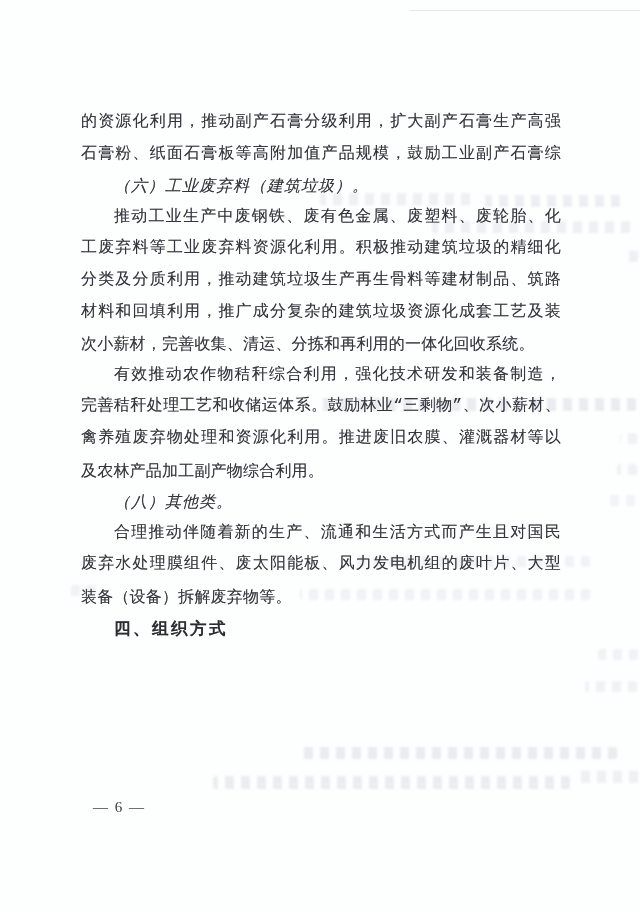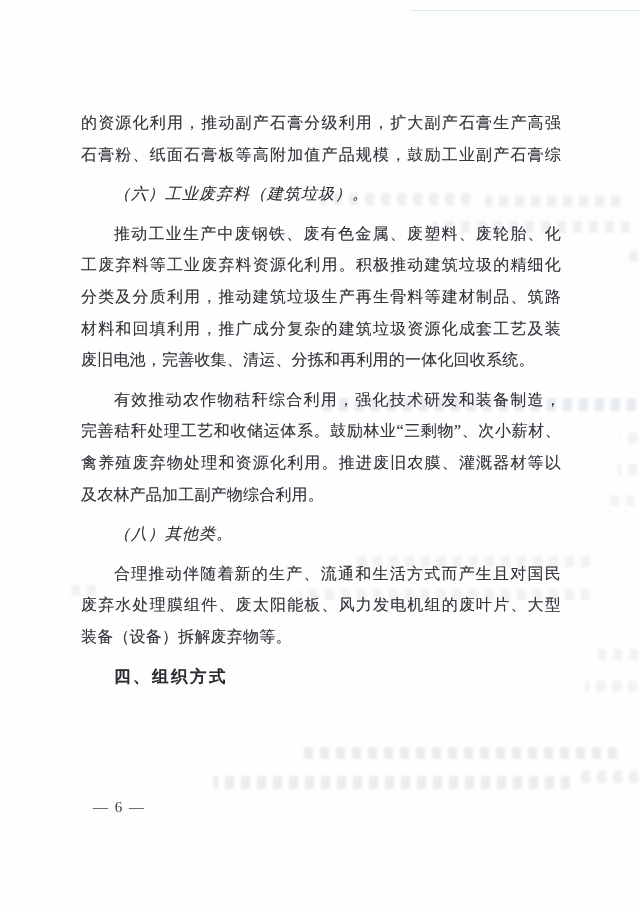--- a/index.html
+++ b/index.html
@@ -38,24 +38,24 @@
     letter-spacing: 0.2px;
     color: #35363c;
     white-space: nowrap;
     text-shadow: 0 0 0.5px rgba(70,70,82,0.45);
   }
   .full {
     white-space: normal;
     text-align: justify;
     text-align-last: justify;
     overflow: hidden;
+    font-family: Liberation Mono, monospace;
   }
   .indent {
     padding-left: 33px;
-    margin-top: 8px;
   }
   
   .kai {
     font-style: italic;
     letter-spacing: 1px;
     color: #33343a;
   }
   
   .hei {
     font-family: "Liberation Sans", sans-serif;
@@ -112,21 +112,21 @@
   <div class="ghost" style="left:576px; top:771px; width:62px; height:12px; opacity:.20;"></div>
 
   <div class="textblock">
     <div class="line full">的资源化利用，推动副产石膏分级利用，扩大副产石膏生产高强</div>
     <div class="line full">石膏粉、纸面石膏板等高附加值产品规模，鼓励工业副产石膏综</div>
     <div class="line kai indent">（六）工业废弃料（建筑垃圾）。</div>
     <div class="line full indent">推动工业生产中废钢铁、废有色金属、废塑料、废轮胎、化</div>
     <div class="line full">工废弃料等工业废弃料资源化利用。积极推动建筑垃圾的精细化</div>
     <div class="line full">分类及分质利用，推动建筑垃圾生产再生骨料等建材制品、筑路</div>
     <div class="line full">材料和回填利用，推广成分复杂的建筑垃圾资源化成套工艺及装</div>
-    <div class="line">废旧电池，完善收集、清运、分拣和再利用的一体化回收系统。</div>
+    <div class="line">次小薪材，完善收集、清运、分拣和再利用的一体化回收系统。</div>
     <div class="line full indent">有效推动农作物秸秆综合利用，强化技术研发和装备制造，</div>
     <div class="line full">完善秸秆处理工艺和收储运体系。鼓励林业“三剩物”、次小薪材、</div>
     <div class="line full">禽养殖废弃物处理和资源化利用。推进废旧农膜、灌溉器材等以</div>
     <div class="line">及农林产品加工副产物综合利用。</div>
     <div class="line kai indent">（八）其他类。</div>
     <div class="line full indent">合理推动伴随着新的生产、流通和生活方式而产生且对国民</div>
     <div class="line full">废弃水处理膜组件、废太阳能板、风力发电机组的废叶片、大型</div>
     <div class="line">装备（设备）拆解废弃物等。</div>
     <div class="line hei indent">四、组织方式</div>
   </div>

